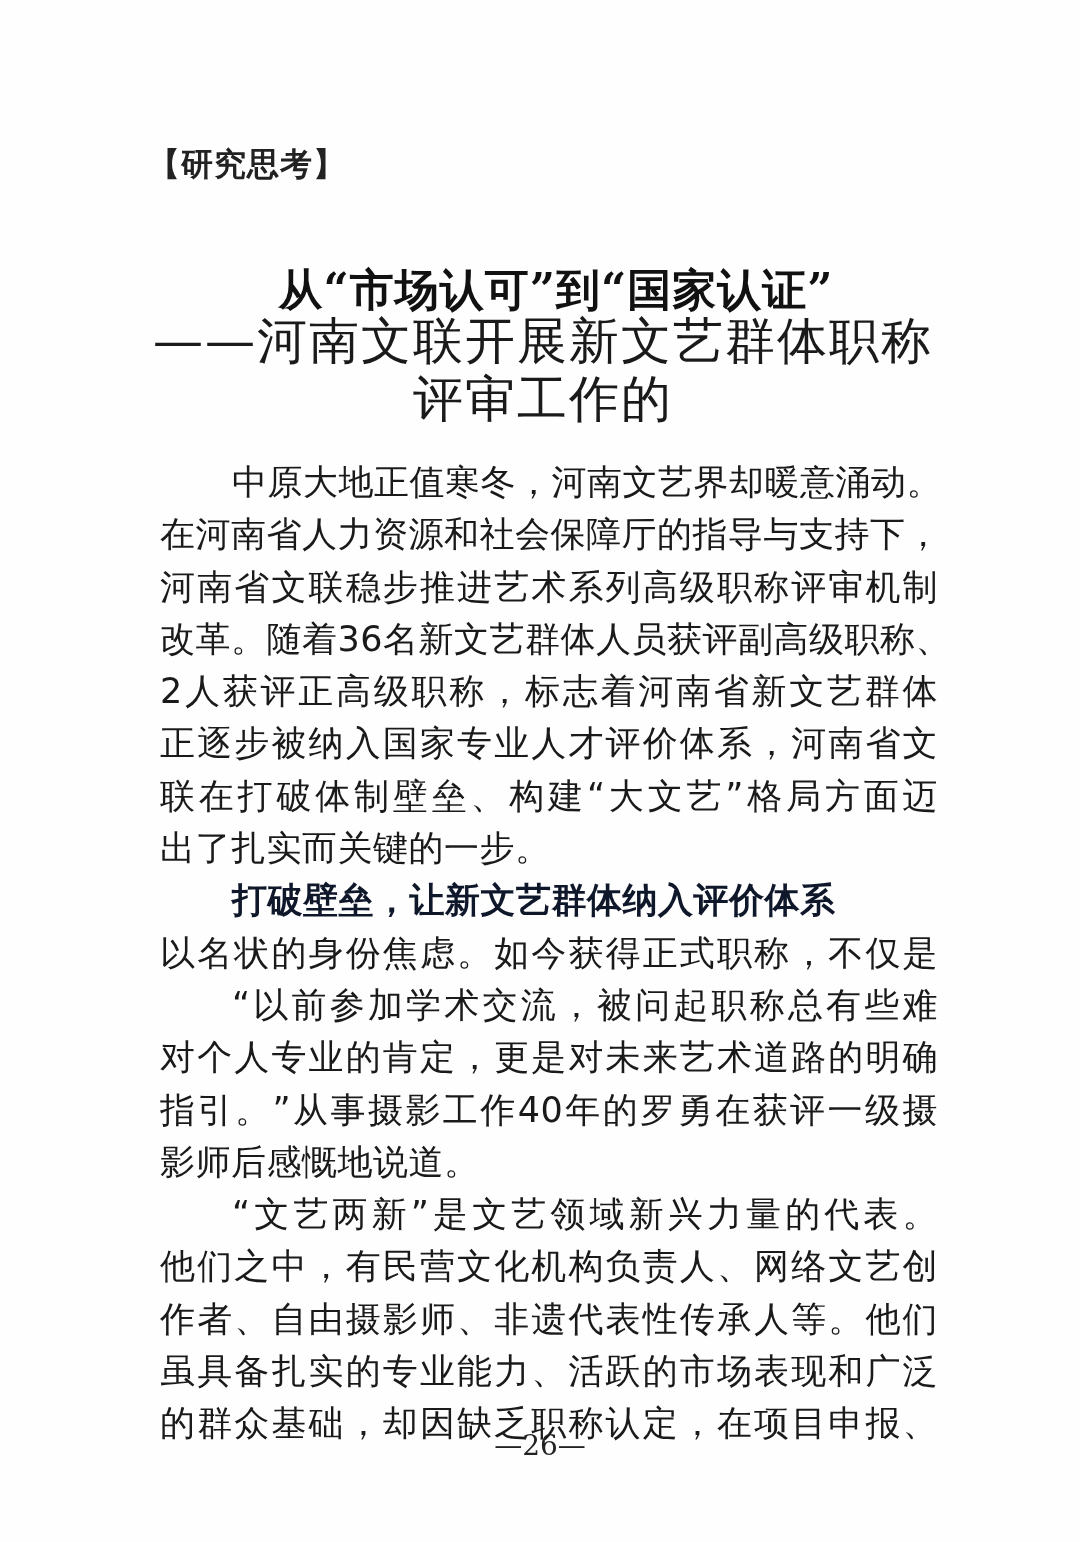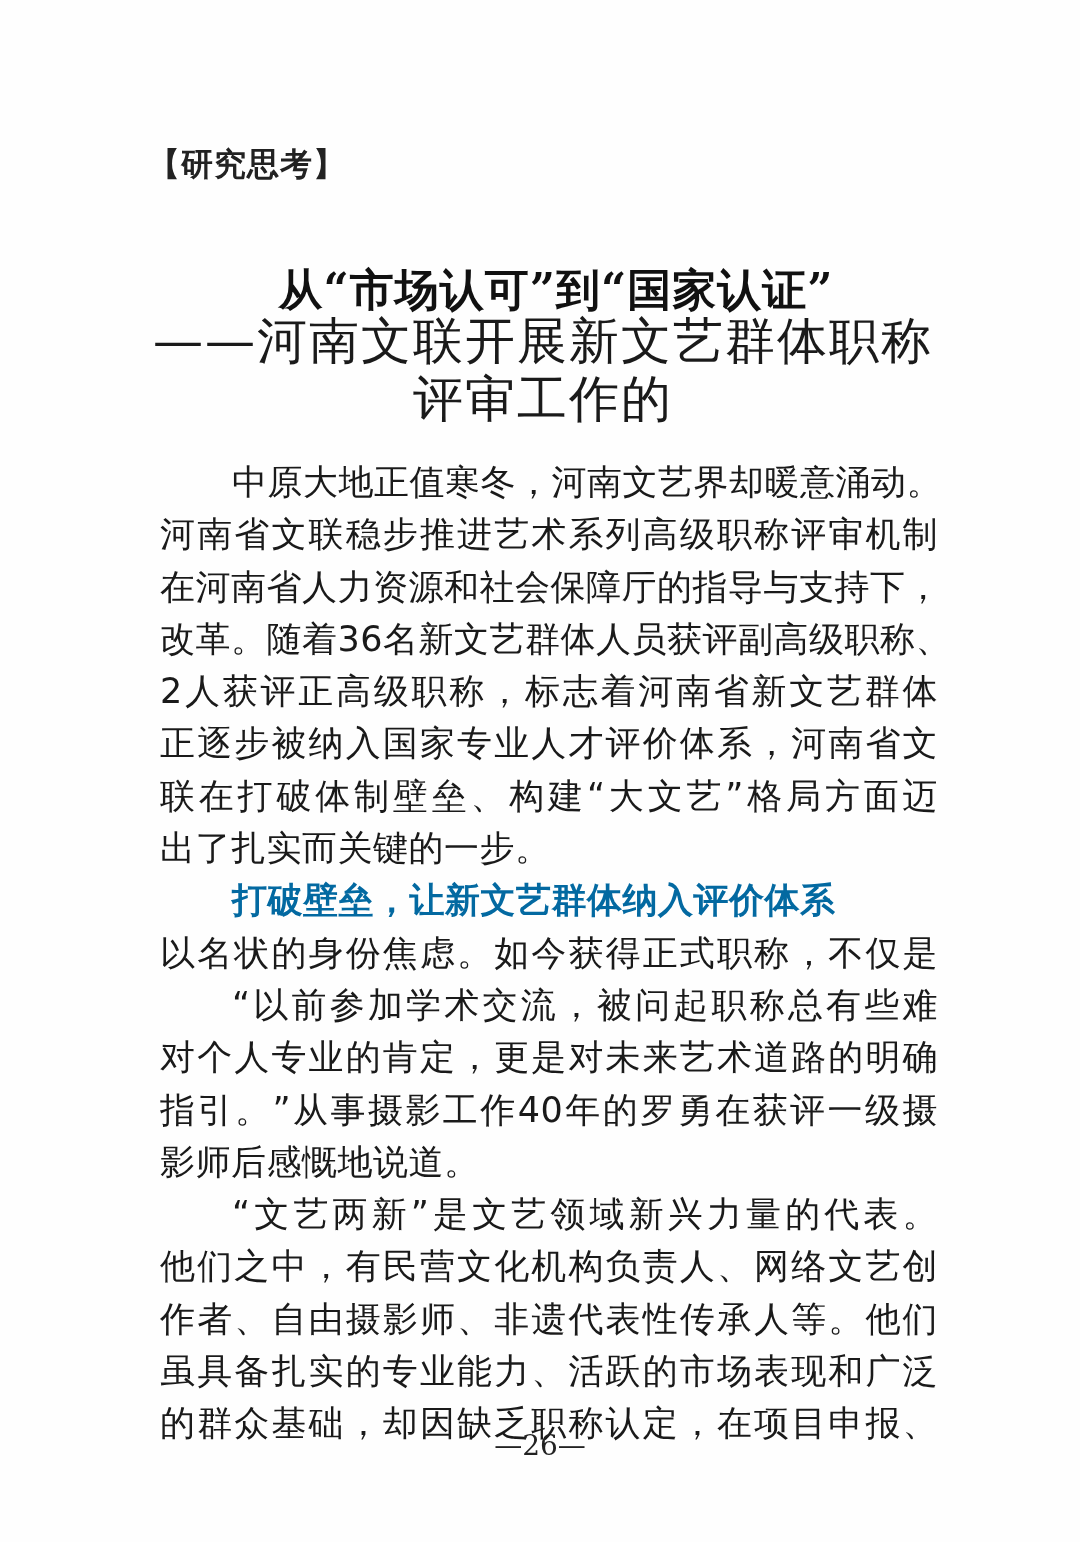--- a/index.html
+++ b/index.html
@@ -80,21 +80,21 @@
       text-align-last: justify;
       letter-spacing: 0.5px;
       margin-left: 12px;
     }
     .line.indent { padding-left: 72px; }
     .line.last { text-align-last: left; }
     .line.heading {
       font-weight: bold;
       padding-left: 72px;
       text-align-last: left;
-      color: #0369a1;
+      color: #0f172a;
     }
     .page-number {
       position: absolute;
       left: 0;
       width: 1080px;
       top: 1426px;
       text-align: center;
       font-family: "DejaVu Serif", serif;
       font-size: 28px;
       line-height: 40px;
@@ -109,22 +109,22 @@
   <p class="section-tag">【研究思考】</p>
 
   <h1 class="title">从“市场认可”到“国家认证”</h1>
 
   <div class="subtitle">
     <div>——河南文联开展新文艺群体职称评审工作的</div>
   </div>
 
   <div class="body-text">
     <span class="line indent">中原大地正值寒冬，河南文艺界却暖意涌动。</span>
+    <span class="line">在河南省人力资源和社会保障厅的指导与支持下，</span>
     <span class="line">河南省文联稳步推进艺术系列高级职称评审机制</span>
-    <span class="line">在河南省人力资源和社会保障厅的指导与支持下，</span>
     <span class="line">改革。随着36名新文艺群体人员获评副高级职称、</span>
     <span class="line">2人获评正高级职称，标志着河南省新文艺群体</span>
     <span class="line">正逐步被纳入国家专业人才评价体系，河南省文</span>
     <span class="line">联在打破体制壁垒、构建“大文艺”格局方面迈</span>
     <span class="line last">出了扎实而关键的一步。</span>
     <span class="line heading">打破壁垒，让新文艺群体纳入评价体系</span>
     <span class="line">以名状的身份焦虑。如今获得正式职称，不仅是</span>
     <span class="line indent">“以前参加学术交流，被问起职称总有些难</span>
     <span class="line">对个人专业的肯定，更是对未来艺术道路的明确</span>
     <span class="line">指引。”从事摄影工作40年的罗勇在获评一级摄</span>

